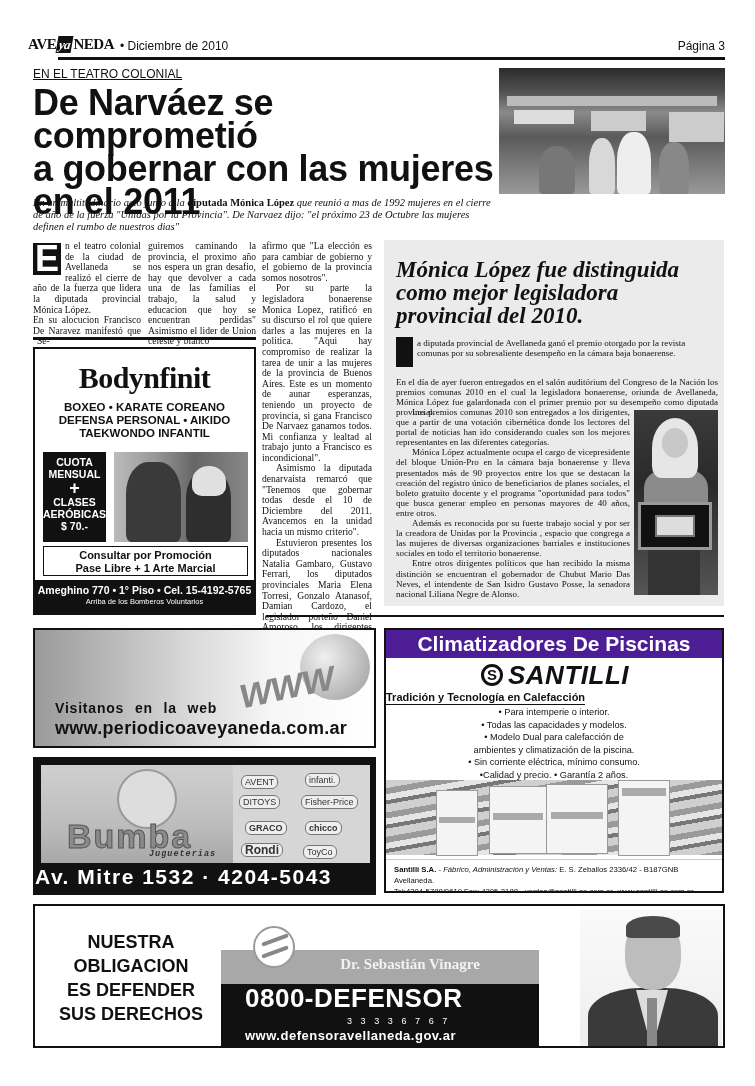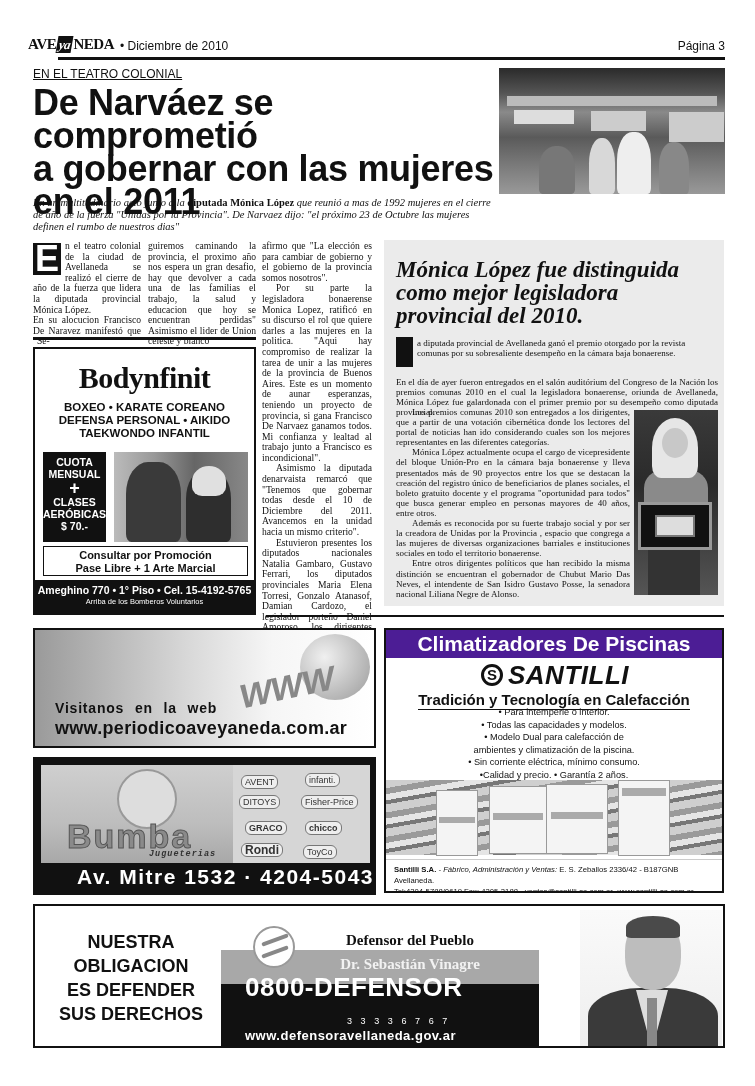--- a/index.html
+++ b/index.html
@@ -80,47 +80,47 @@
   .ad-web .url { position:absolute; left:20px; top:88px; font-family:"Liberation Sans", sans-serif; font-weight:900; font-size:18px; letter-spacing:0.3px; }
 
   
   .ad-bumba { left: 33px; top: 757px; width: 343px; height: 138px; background: #111; border: 2px solid #111; }
   .ad-bumba .inner { position:absolute; left:6px; top:6px; width:329px; height:98px; background: linear-gradient(180deg,#cfcfcf 0%, #bdbdbd 60%, #a8a8a8 100%); overflow:hidden; }
   .ad-bumba .bear { position:absolute; left:76px; top:4px; width:60px; height:60px; background:#ddd; border-radius:50%; border:2px solid #999; }
   .ad-bumba .bumba-word { position:absolute; left:26px; top:52px; font-family:"Liberation Sans", sans-serif; font-weight:900; font-size:34px; color:#8a8a8a; -webkit-text-stroke: 1px #555; letter-spacing:2px; }
   .ad-bumba .jug { position:absolute; left:108px; top:84px; font-family:Liberation Mono, monospace; font-style:italic; font-weight:bold; font-size:8.5px; color:#333; letter-spacing:1px; }
   .ad-bumba .brands { position:absolute; left:192px; top:0; width:137px; height:98px; background:#d6d6d6; }
   .ad-bumba .brand { position:absolute; font-family:"Liberation Sans", sans-serif; font-size:9px; color:#333; border:1px solid #777; border-radius:6px; padding:0 3px; background:#eee; line-height:12px; }
-  .ad-bumba .addr { position:absolute; left:0; bottom:4px; width:100%; text-align:right; color:#fff; font-family:"Liberation Sans", sans-serif; font-weight:900; font-size:21px; letter-spacing:1.5px; }
+  .ad-bumba .addr { position:absolute; left:0; bottom:4px; width:100%; text-align:left; color:#fff; font-family:"Liberation Sans", sans-serif; font-weight:900; font-size:21px; letter-spacing:1.5px; }
 
   
   .ad-santilli { left: 384px; top: 628px; width: 340px; height: 265px; border: 2px solid #111; background: #fff; overflow:hidden; }
   .ad-santilli .title { position:absolute; left:0; top:0; width:100%; height:28px; background:#4c1d95; color:#fff; text-align:center; font-family:"Liberation Sans", sans-serif; font-weight:bold; font-size:21px; line-height:28px; }
   .ad-santilli .logo-s { position:absolute; left:95px; top:34px; width:22px; height:22px; border-radius:50%; border:3px solid #111; text-align:center; font-family:"Liberation Sans", sans-serif; font-weight:900; font-size:15px; line-height:16px; }
   .ad-santilli .logo-word { position:absolute; left:122px; top:30px; font-family:"Liberation Sans", sans-serif; font-weight:900; font-style:italic; font-size:26px; letter-spacing:0.5px; }
-  .ad-santilli .tag { position:absolute; left:0; top:61px; width:100%; text-align:center; font-family:"Liberation Sans", sans-serif; font-weight:bold; font-size:15px; }
+  .ad-santilli .tag { position:absolute; left:0; top:61px; width:100%; text-align:left; font-family:"Liberation Sans", sans-serif; font-weight:bold; font-size:11px; }
   .ad-santilli .tag span { border-bottom:1px solid #111; padding-bottom:1px; }
   .ad-santilli .bullets { position:absolute; left:0; top:76px; width:100%; text-align:center; font-family:"Liberation Sans", sans-serif; font-size:9.2px; line-height:12.6px; }
   .ad-santilli .waves { position:absolute; left:0; top:150px; width:100%; height:75px; background: repeating-linear-gradient(170deg, #cfcfcf 0 8px, #9a9a9a 8px 14px, #e5e5e5 14px 20px, #777 20px 24px); }
   .ad-santilli .unit { position:absolute; background:#f4f4f4; border:1px solid #999; }
   .ad-santilli .unit .panel { position:absolute; left:6%; top:40%; width:88%; height:10%; background:#aaa; }
   .ad-santilli .foot { position:absolute; left:0; bottom:0; width:100%; height:32px; background:#fff; font-family:"Liberation Sans", sans-serif; font-size:7.7px; line-height:11px; padding:4px 8px; border-top:1px solid #ccc; }
   .ad-santilli .foot i { font-style: italic; }
 
   
   .ad-defensor { left: 33px; top: 904px; width: 692px; height: 144px; border: 2px solid #111; background: #fff; overflow:hidden; }
   .ad-defensor .slogan { position:absolute; left:6px; top:24px; width:180px; text-align:center; font-family:"Liberation Sans", sans-serif; font-weight:900; font-size:18px; line-height:24px; }
   .ad-defensor .logo-circ { position:absolute; left:218px; top:20px; width:42px; height:42px; border-radius:50%; background:#fff; border:2px solid #999; z-index:3; }
   .ad-defensor .logo-circ .hand1 { position:absolute; left:6px; top:10px; width:28px; height:4px; background:#888; transform:rotate(-20deg); border-radius:2px; }
   .ad-defensor .logo-circ .hand2 { position:absolute; left:6px; top:22px; width:28px; height:4px; background:#888; transform:rotate(-20deg); border-radius:2px; }
   .ad-defensor .def-title { position:absolute; left:250px; top:26px; width:250px; text-align:center; font-family:"Liberation Serif", serif; font-weight:bold; font-size:15px; }
   .ad-defensor .gray-band { position:absolute; left:186px; top:44px; width:318px; height:34px; background:#a8a8a8; }
   .ad-defensor .doc { position:absolute; left:250px; top:50px; width:250px; text-align:center; font-family:"Liberation Serif", serif; font-weight:bold; font-size:15px; color:#f2f2f2; }
   .ad-defensor .black-band { position:absolute; left:186px; top:78px; width:318px; height:66px; background:#111; }
-  .ad-defensor .phone { position:absolute; left:210px; top:66px; font-family:"Liberation Sans", sans-serif; font-weight:bold; font-size:26px; color:#fff; letter-spacing:0.5px; }
+  .ad-defensor .phone { position:absolute; left:210px; top:77px; font-family:"Liberation Sans", sans-serif; font-weight:bold; font-size:26px; color:#fff; letter-spacing:0.5px; }
   .ad-defensor .digits { position:absolute; left:312px; top:110px; font-family:"Liberation Sans", sans-serif; font-size:9px; color:#fff; letter-spacing:8.6px; }
   .ad-defensor .web { position:absolute; left:210px; top:122px; font-family:"Liberation Sans", sans-serif; font-weight:bold; font-size:13px; color:#fff; letter-spacing:0.5px; }
   .ad-defensor .portrait { position:absolute; left:545px; top:4px; width:142px; height:136px; background: linear-gradient(180deg, #fafafa 0%, #eee 100%); overflow:hidden; }
   .ad-defensor .portrait .head { position:absolute; left:45px; top:8px; width:56px; height:72px; background:#bdbdbd; border-radius:45% 45% 45% 45%; }
   .ad-defensor .portrait .hairp { position:absolute; left:46px; top:6px; width:54px; height:22px; background:#4a4a4a; border-radius:50% 50% 10% 10%; }
   .ad-defensor .portrait .suit { position:absolute; left:8px; top:78px; width:130px; height:70px; background:#3a3a3a; border-radius:40% 40% 0 0; }
   .ad-defensor .portrait .shirt { position:absolute; left:56px; top:80px; width:32px; height:60px; background:#ddd; clip-path: polygon(0 0, 100% 0, 50% 100%); }
   .ad-defensor .portrait .tie { position:absolute; left:67px; top:88px; width:10px; height:48px; background:#888; }
 </style>
 </head>
@@ -290,21 +290,20 @@
     <div>OBLIGACION</div>
     <div>ES DEFENDER</div>
     <div>SUS DERECHOS</div>
   </div>
   <div class="gray-band"></div>
   <div class="black-band"></div>
   <div class="logo-circ">
     <div class="hand1"></div>
     <div class="hand2"></div>
   </div>
-  <div class="def-title">Defensor del Pueblo</div>
   <div class="doc">Dr. Sebastián Vinagre</div>
   <div class="phone">0800-DEFENSOR</div>
   <div class="digits">33336767</div>
   <div class="web">www.defensoravellaneda.gov.ar</div>
   <div class="portrait">
     <div class="suit"></div>
     <div class="shirt"></div>
     <div class="tie"></div>
     <div class="head"></div>
     <div class="hairp"></div>

